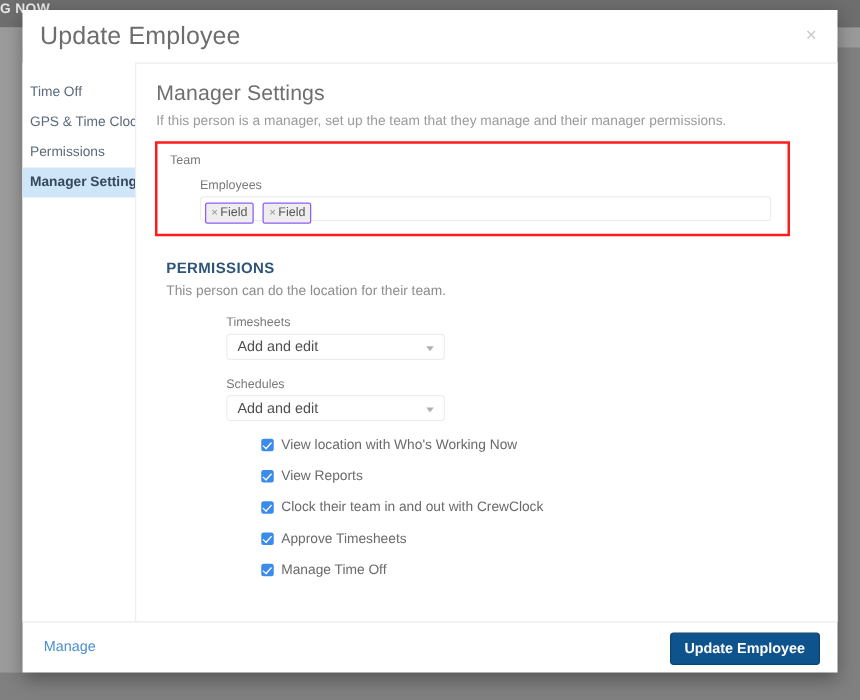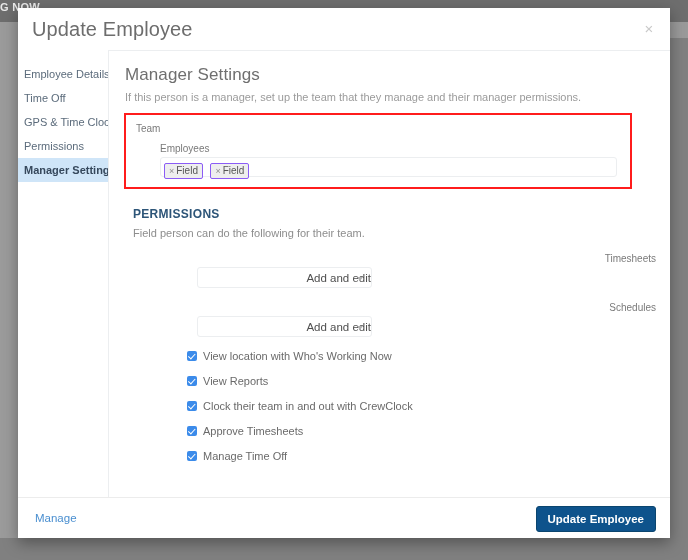--- a/index.html
+++ b/index.html
@@ -220,23 +220,22 @@
     font-weight: bold;
     color: #2d5578;
     letter-spacing: 0.3px;
   }
   .perm-sub {
     margin: 6px 0 0 8px;
     font-size: 11px;
     color: #8d8d8d;
   }
   .perm-group {
-    margin-left: 72px;
+    margin-left: 56px;
     margin-top: 14px;
-    text-align: right;
   }
   .perm-select {
     position: relative;
     width: 175px;
     height: 21px;
     border: 1px solid #eceef0;
     border-radius: 3px;
     background: #fff;
     font-size: 11.5px;
     color: #4f4f4f;
@@ -248,21 +247,21 @@
   .perm-select .caret {
     position: absolute;
     right: 8px;
     top: 9px;
     width: 0; height: 0;
     border-left: 3.5px solid transparent;
     border-right: 3.5px solid transparent;
     border-top: 4px solid #b0b0b0;
   }
   .check-row {
-    margin-left: 62px;
+    margin-left: 84px;
     margin-top: 13px;
     display: flex;
     align-items: center;
     font-size: 11px;
     color: #6a6a6a;
     cursor: pointer;
   }
   .cbox {
     width: 10px;
     height: 10px;
@@ -328,21 +327,20 @@
 <div class="modal">
 
   <div class="modal-header">
     <div class="modal-title">Update Employee</div>
     <div class="close-btn">×</div>
   </div>
 
   <div class="modal-body">
 
     <div class="sidebar">
-      <div class="side-item">Employee Details</div>
       <div class="side-item">Time Off</div>
       <div class="side-item">GPS &amp; Time Clock</div>
       <div class="side-item">Permissions</div>
       <div class="side-item active">Manager Settings</div>
     </div>
 
     <div class="content">
 
       <div class="section-title">Manager Settings</div>
       <div class="section-sub">If this person is a manager, set up the team that they manage and their manager permissions.</div>
@@ -353,21 +351,21 @@
         <div class="indent">
           <div class="field-label">Employees</div>
           <div class="tags-field">
             <span class="tag"><span class="x">×</span><span>Field</span></span>
             <span class="tag"><span class="x">×</span><span>Field</span></span>
           </div>
         </div>
       </div>
 
       <div class="perm-head">PERMISSIONS</div>
-      <div class="perm-sub">Field person can do the following for their team.</div>
+      <div class="perm-sub">This person can do the location for their team.</div>
 
       <div class="perm-group">
         <div class="field-label">Timesheets</div>
         <div class="perm-select">
           <span>Add and edit</span>
           <span class="caret"></span>
         </div>
       </div>
 
       <div class="perm-group">

